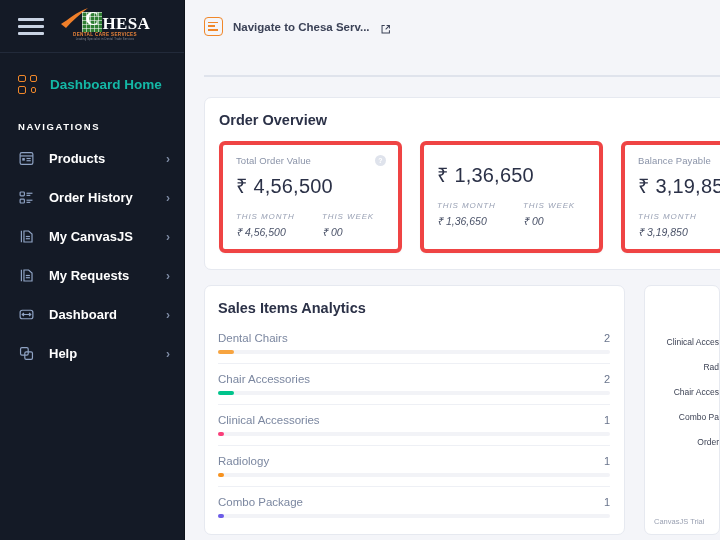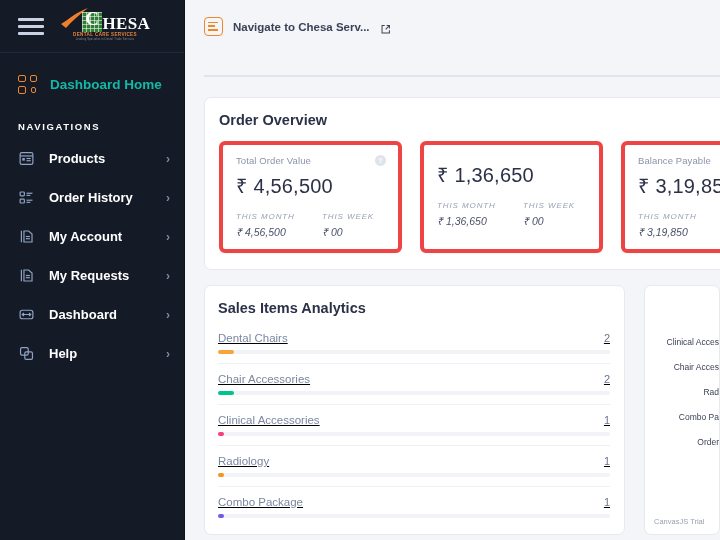--- a/index.html
+++ b/index.html
@@ -139,21 +139,21 @@
   .foot-col { width: 86px; flex: 0 0 86px; }
   .foot-h { font-size: 8px; color: #9aa2b5; letter-spacing: .9px; font-weight: 400; }
   .foot-v { font-size: 10.5px; color: #4a5268; margin-top: 4px; white-space: nowrap; }
 
   
   .lower { display: flex; gap: 19px; margin-top: 15px; }
   .sales { width: 421px; flex: 0 0 421px; padding: 14px 14px 16px 12px; }
   .sales-title { margin-bottom: 16px; padding-left: 1px; }
 
   .srow { padding: 0 0 0 1px; }
-  .srow-head { display: flex; align-items: baseline; justify-content: space-between; padding-bottom: 6px; text-decoration: underline; }
+  .srow-head { display: flex; align-items: baseline; justify-content: space-between; padding-bottom: 6px; }
   .srow-name { font-size: 11.5px; color: #7b87a0; }
   .srow-val { font-size: 11px; color: #6b7governance; }
   .srow-val { color: #6b7governance; }
   .srow-val { color: #69748c; }
   .track { height: 4px; background: #f2f3f7; border-radius: 2px; position: relative; }
   .track b { position: absolute; left: 0; top: 0; height: 4px; border-radius: 2px; display: block; }
   .srow + .srow { margin-top: 9px; }
   .srow-sep { height: 1px; background: #eef0f5; margin-top: 9px; }
 
   .chartcard { flex: 1; padding: 10px 0 8px 0; position: relative; overflow: hidden; }
@@ -242,21 +242,21 @@
 
     <div class="nav-item">
       <span class="nav-ico">
         <svg width="17" height="17" viewBox="0 0 20 20" fill="none" stroke="#8fa3c4" stroke-width="1.4">
           <path d="M4 3.2v13.6"></path>
           <path d="M7 3.5h5.5L16.5 7v9.5H7z"></path>
           <line x1="9.2" y1="10" x2="14" y2="10"></line>
             <line x1="9.2" y1="12.6" x2="14" y2="12.6"></line>
         </svg>
       </span>
-      <span class="nav-label">My Account</span>
+      <span class="nav-label">My CanvasJS</span>
       <span class="chev">›</span>
     </div>
 
     <div class="nav-item">
       <span class="nav-ico">
         <svg width="17" height="17" viewBox="0 0 20 20" fill="none" stroke="#8fa3c4" stroke-width="1.4">
           <path d="M4 3.2v13.6"></path>
           <path d="M7 3.5h5.5L16.5 7v9.5H7z"></path>
           <line x1="9.2" y1="10" x2="14" y2="10"></line>
             <line x1="9.2" y1="12.6" x2="14" y2="12.6"></line>
@@ -422,22 +422,22 @@
             </div>
             <div class="track">
                 <b id="bar4" style="width: 1.6%; background: rgb(108, 92, 231);"></b>
               </div>
           </div>
         </section>
 
         <section class="panel chartcard">
           <div class="chart-axis axis-wrap">
             <div class="axis-lbl">Clinical Acces</div>
+            <div class="axis-lbl">Rad</div>
             <div class="axis-lbl">Chair Acces</div>
-            <div class="axis-lbl">Rad</div>
             <div class="axis-lbl">Combo Pa</div>
             <div class="axis-lbl">Order</div>
           </div>
           <div class="canvasjs">CanvasJS Trial</div>
         </section>
 
       </div>
     </div>
   </main>
 </div>

